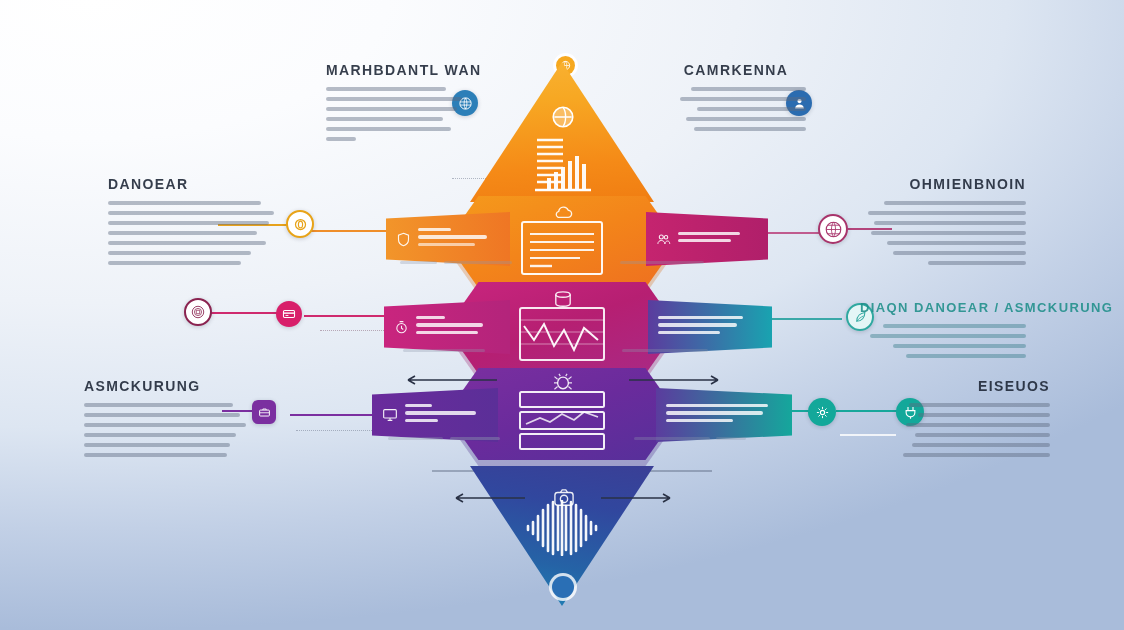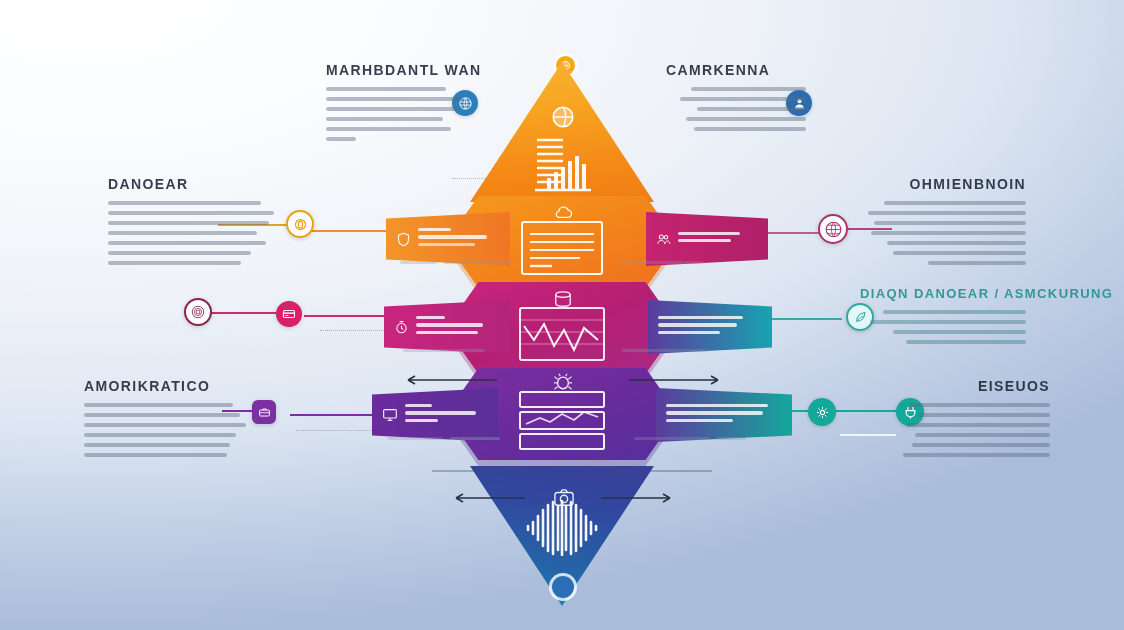--- a/index.html
+++ b/index.html
@@ -374,21 +374,21 @@
       <div class="ln" style="width:88%"></div>
         <div class="ln" style="width:100%"></div>
       <div class="ln" style="width:96%"></div>
         <div class="ln" style="width:86%"></div>
       <div class="ln" style="width:92%"></div>
         <div class="ln" style="width:22%"></div>
     </div>
   </div>
 
   <div class="blk right" style="left:666px; top:62px; width:140px;">
-    <div class="hd" style="text-align:left">CAMRKENNA</div>
+    <div class="hd" style="text-align:center">CAMRKENNA</div>
     <div class="para">
       <div class="ln" style="width:82%"></div>
         <div class="ln" style="width:90%"></div>
       <div class="ln" style="width:78%"></div>
         <div class="ln" style="width:86%"></div>
       <div class="ln" style="width:80%"></div>
     </div>
   </div>
 
   <div class="blk" style="left:108px; top:176px; width:166px;">
@@ -410,32 +410,32 @@
       <div class="ln" style="width:90%"></div>
         <div class="ln" style="width:100%"></div>
       <div class="ln" style="width:96%"></div>
         <div class="ln" style="width:98%"></div>
       <div class="ln" style="width:88%"></div>
         <div class="ln" style="width:84%"></div>
       <div class="ln" style="width:62%"></div>
     </div>
   </div>
 
-  <div class="blk right" style="left:860px; top:286px; width:166px;">
+  <div class="blk right" style="left:860px; top:300px; width:166px;">
     <div class="hd" style="color:#1f8f8a; font-size:13px;">DIAQN DANOEAR / ASMCKURUNG</div>
     <div class="para">
       <div class="ln" style="width:86%; background:#3c7f8c"></div>
       <div class="ln" style="width:94%; background:#3c7f8c"></div>
       <div class="ln" style="width:80%; background:#3c7f8c"></div>
       <div class="ln" style="width:72%; background:#3c7f8c"></div>
     </div>
   </div>
 
   <div class="blk" style="left:84px; top:378px; width:162px;">
-    <div class="hd">AMORIKRATICO</div>
+    <div class="hd">ASMCKURUNG</div>
     <div class="para">
       <div class="ln" style="width:92%"></div>
         <div class="ln" style="width:96%"></div>
       <div class="ln" style="width:100%"></div>
         <div class="ln" style="width:94%"></div>
       <div class="ln" style="width:90%"></div>
         <div class="ln" style="width:88%"></div>
     </div>
   </div>
 

